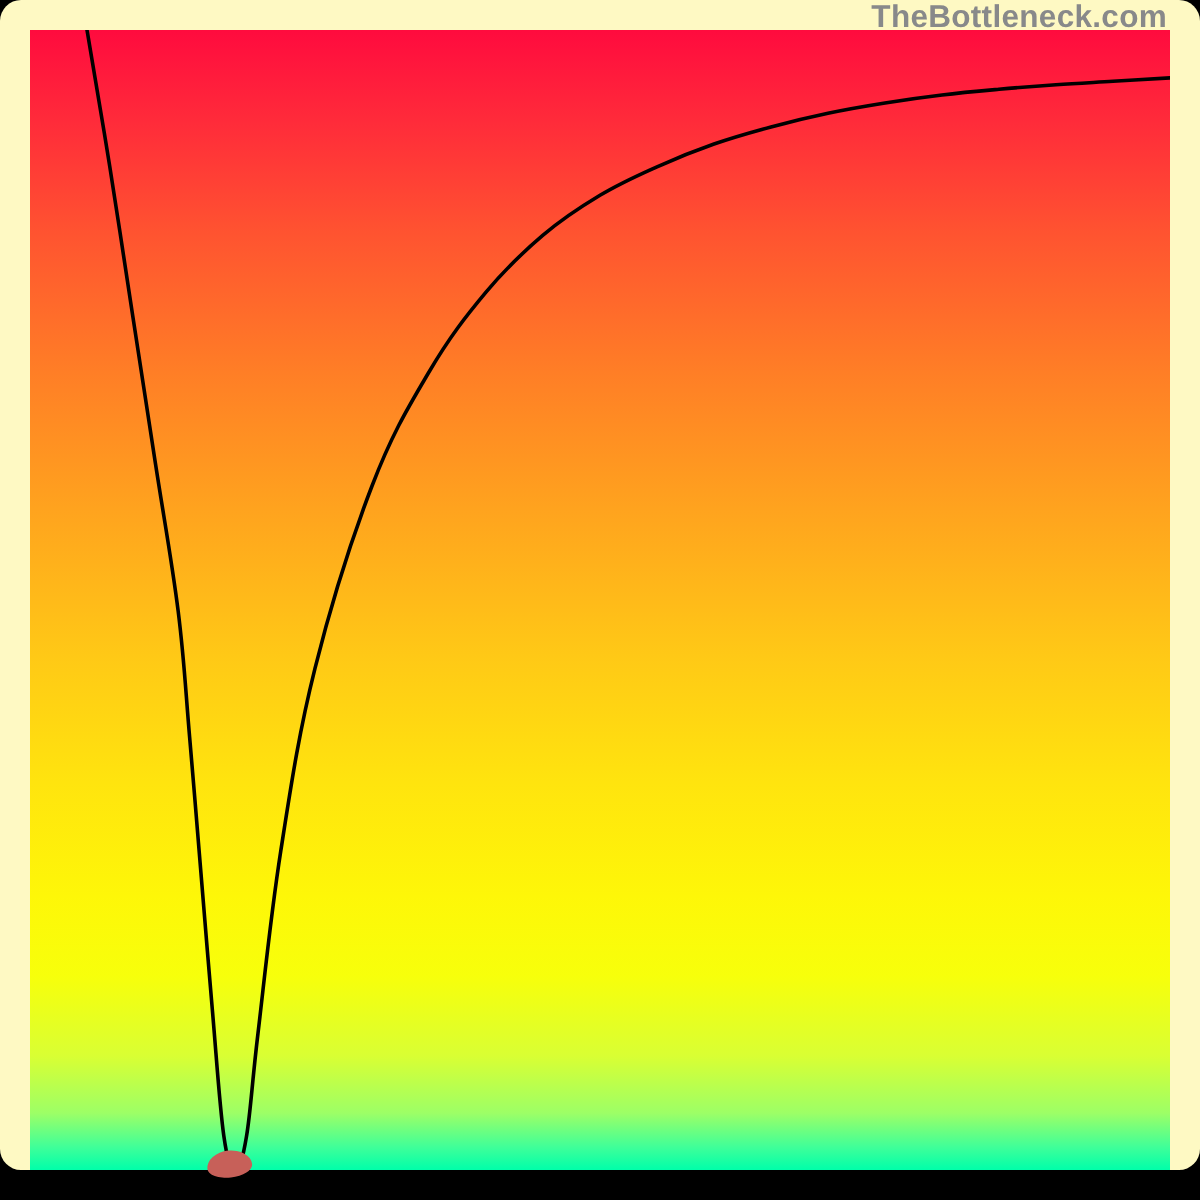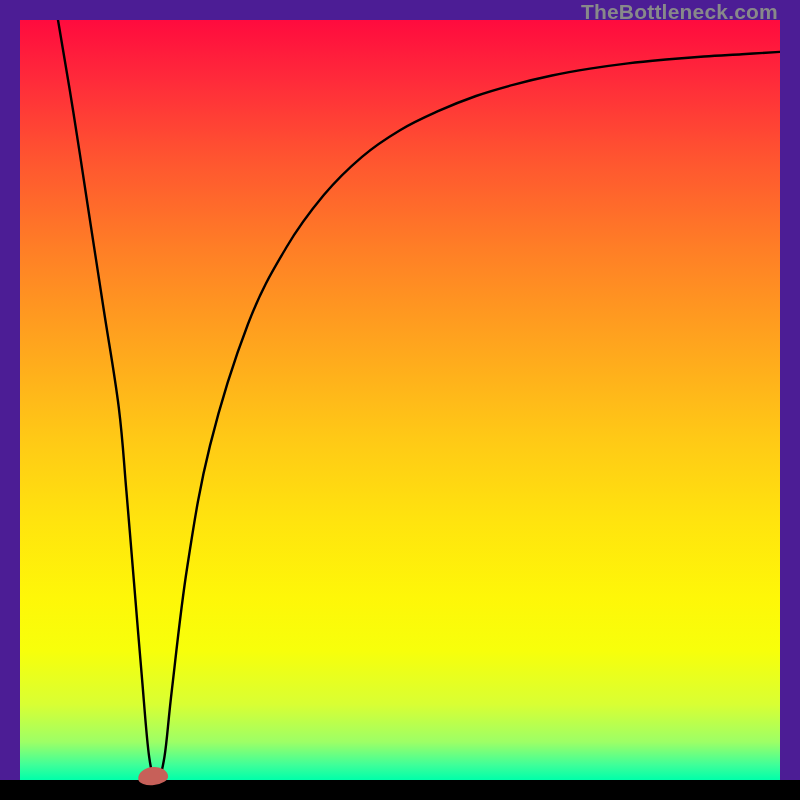--- a/index.html
+++ b/index.html
@@ -1,21 +1,22 @@
 <!DOCTYPE html>
 <html><head>
 <meta charset="utf-8">
 <style>
   * { margin: 0; padding: 0; box-sizing: border-box; }
   html, body { width: 800px; height: 800px; overflow: hidden; background: #000; }
   .frame {
     position: relative;
     width: 800px;
     height: 780px;
-    background: #4c1d95;
+    background: #fef9c3;
+    border-radius: 14px;
   }
   .plot-area {
     position: absolute;
     left: 20px;
     top: 20px;
     width: 760px;
     height: 760px;
     background: linear-gradient(to bottom,
       #ff0b3e 0%,
       #ff2b3a 8%,

